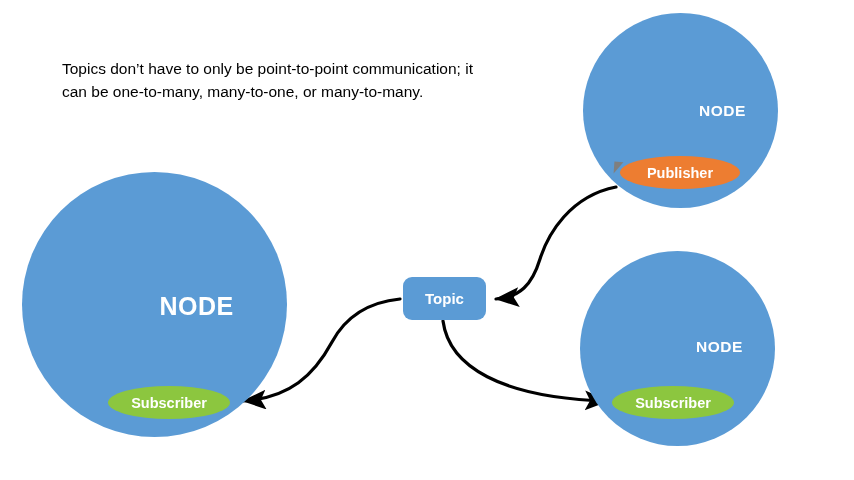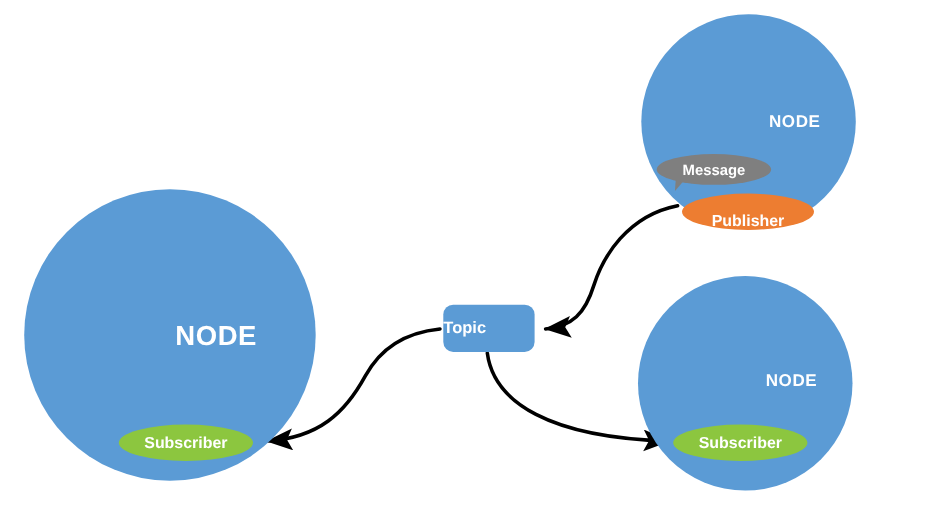--- a/index.html
+++ b/index.html
@@ -108,24 +108,23 @@
     height: 33px;
   }
   #sub-right {
     left: 612px;
     top: 386px;
     width: 122px;
     height: 33px;
   }
   #publisher {
     left: 620px;
-    top: 176px;
+    top: 156px;
     width: 120px;
     height: 33px;
-    align-items: flex-end;
   }
   #message {
     left: 597px;
     top: 140px;
     width: 104px;
     height: 28px;
   }
   
   #message-tail {
     position: absolute;
@@ -142,41 +141,42 @@
   #topic-box {
     position: absolute;
     left: 403px;
     top: 277px;
     width: 83px;
     height: 43px;
     background: #5b9bd5;
     border-radius: 9px;
     display: flex;
     align-items: center;
-    justify-content: flex-start;
+    justify-content: center;
     color: #ffffff;
     font-weight: bold;
     font-size: 15px;
     font-family: "Liberation Sans", sans-serif;
   }
   
   #arrows {
     position: absolute;
     left: 0;
     top: 0;
     width: 854px;
     height: 480px;
     pointer-events: none;
   }
 </style>
 </head>
 <body>
 
 <div id="canvas">
 
+  <div class="caption">Topics don’t have to only be point-to-point communication; it can be one-to-many, many-to-one, or many-to-many.</div>
 
   <svg id="arrows" viewBox="0 0 854 480" xmlns="http://www.w3.org/2000/svg">
     <defs>
       <marker id="arrowhead" markerWidth="9" markerHeight="9" refX="7.2" refY="3.1" orient="auto" markerUnits="strokeWidth">
         <path d="M0,0 L7.6,3.1 L0,6.2 L1.6,3.1 Z" fill="#000000"></path>
       </marker>
     </defs>
 
     <path d="M 616,187 C 570,196 548,234 540,259 C 532,285 520,297 496,299" fill="none" stroke="#000000" stroke-width="3.2" stroke-linecap="round" marker-end="url(#arrowhead)"></path>
 
@@ -189,23 +189,20 @@
     <span class="node-label">NODE</span>
   </div>
   <div class="pill pill-sub" id="sub-left">
     <span>Subscriber</span>
   </div>
 
   <div class="node" id="node-pub">
     <span class="node-label">NODE</span>
   </div>
   <div id="message-tail"></div>
-  <div class="pill pill-msg" id="message">
-    <span>Message</span>
-  </div>
   <div class="pill pill-pub" id="publisher">
     <span>Publisher</span>
   </div>
 
   <div class="node" id="node-sub2">
     <span class="node-label">NODE</span>
   </div>
   <div class="pill pill-sub" id="sub-right">
     <span>Subscriber</span>
   </div>

